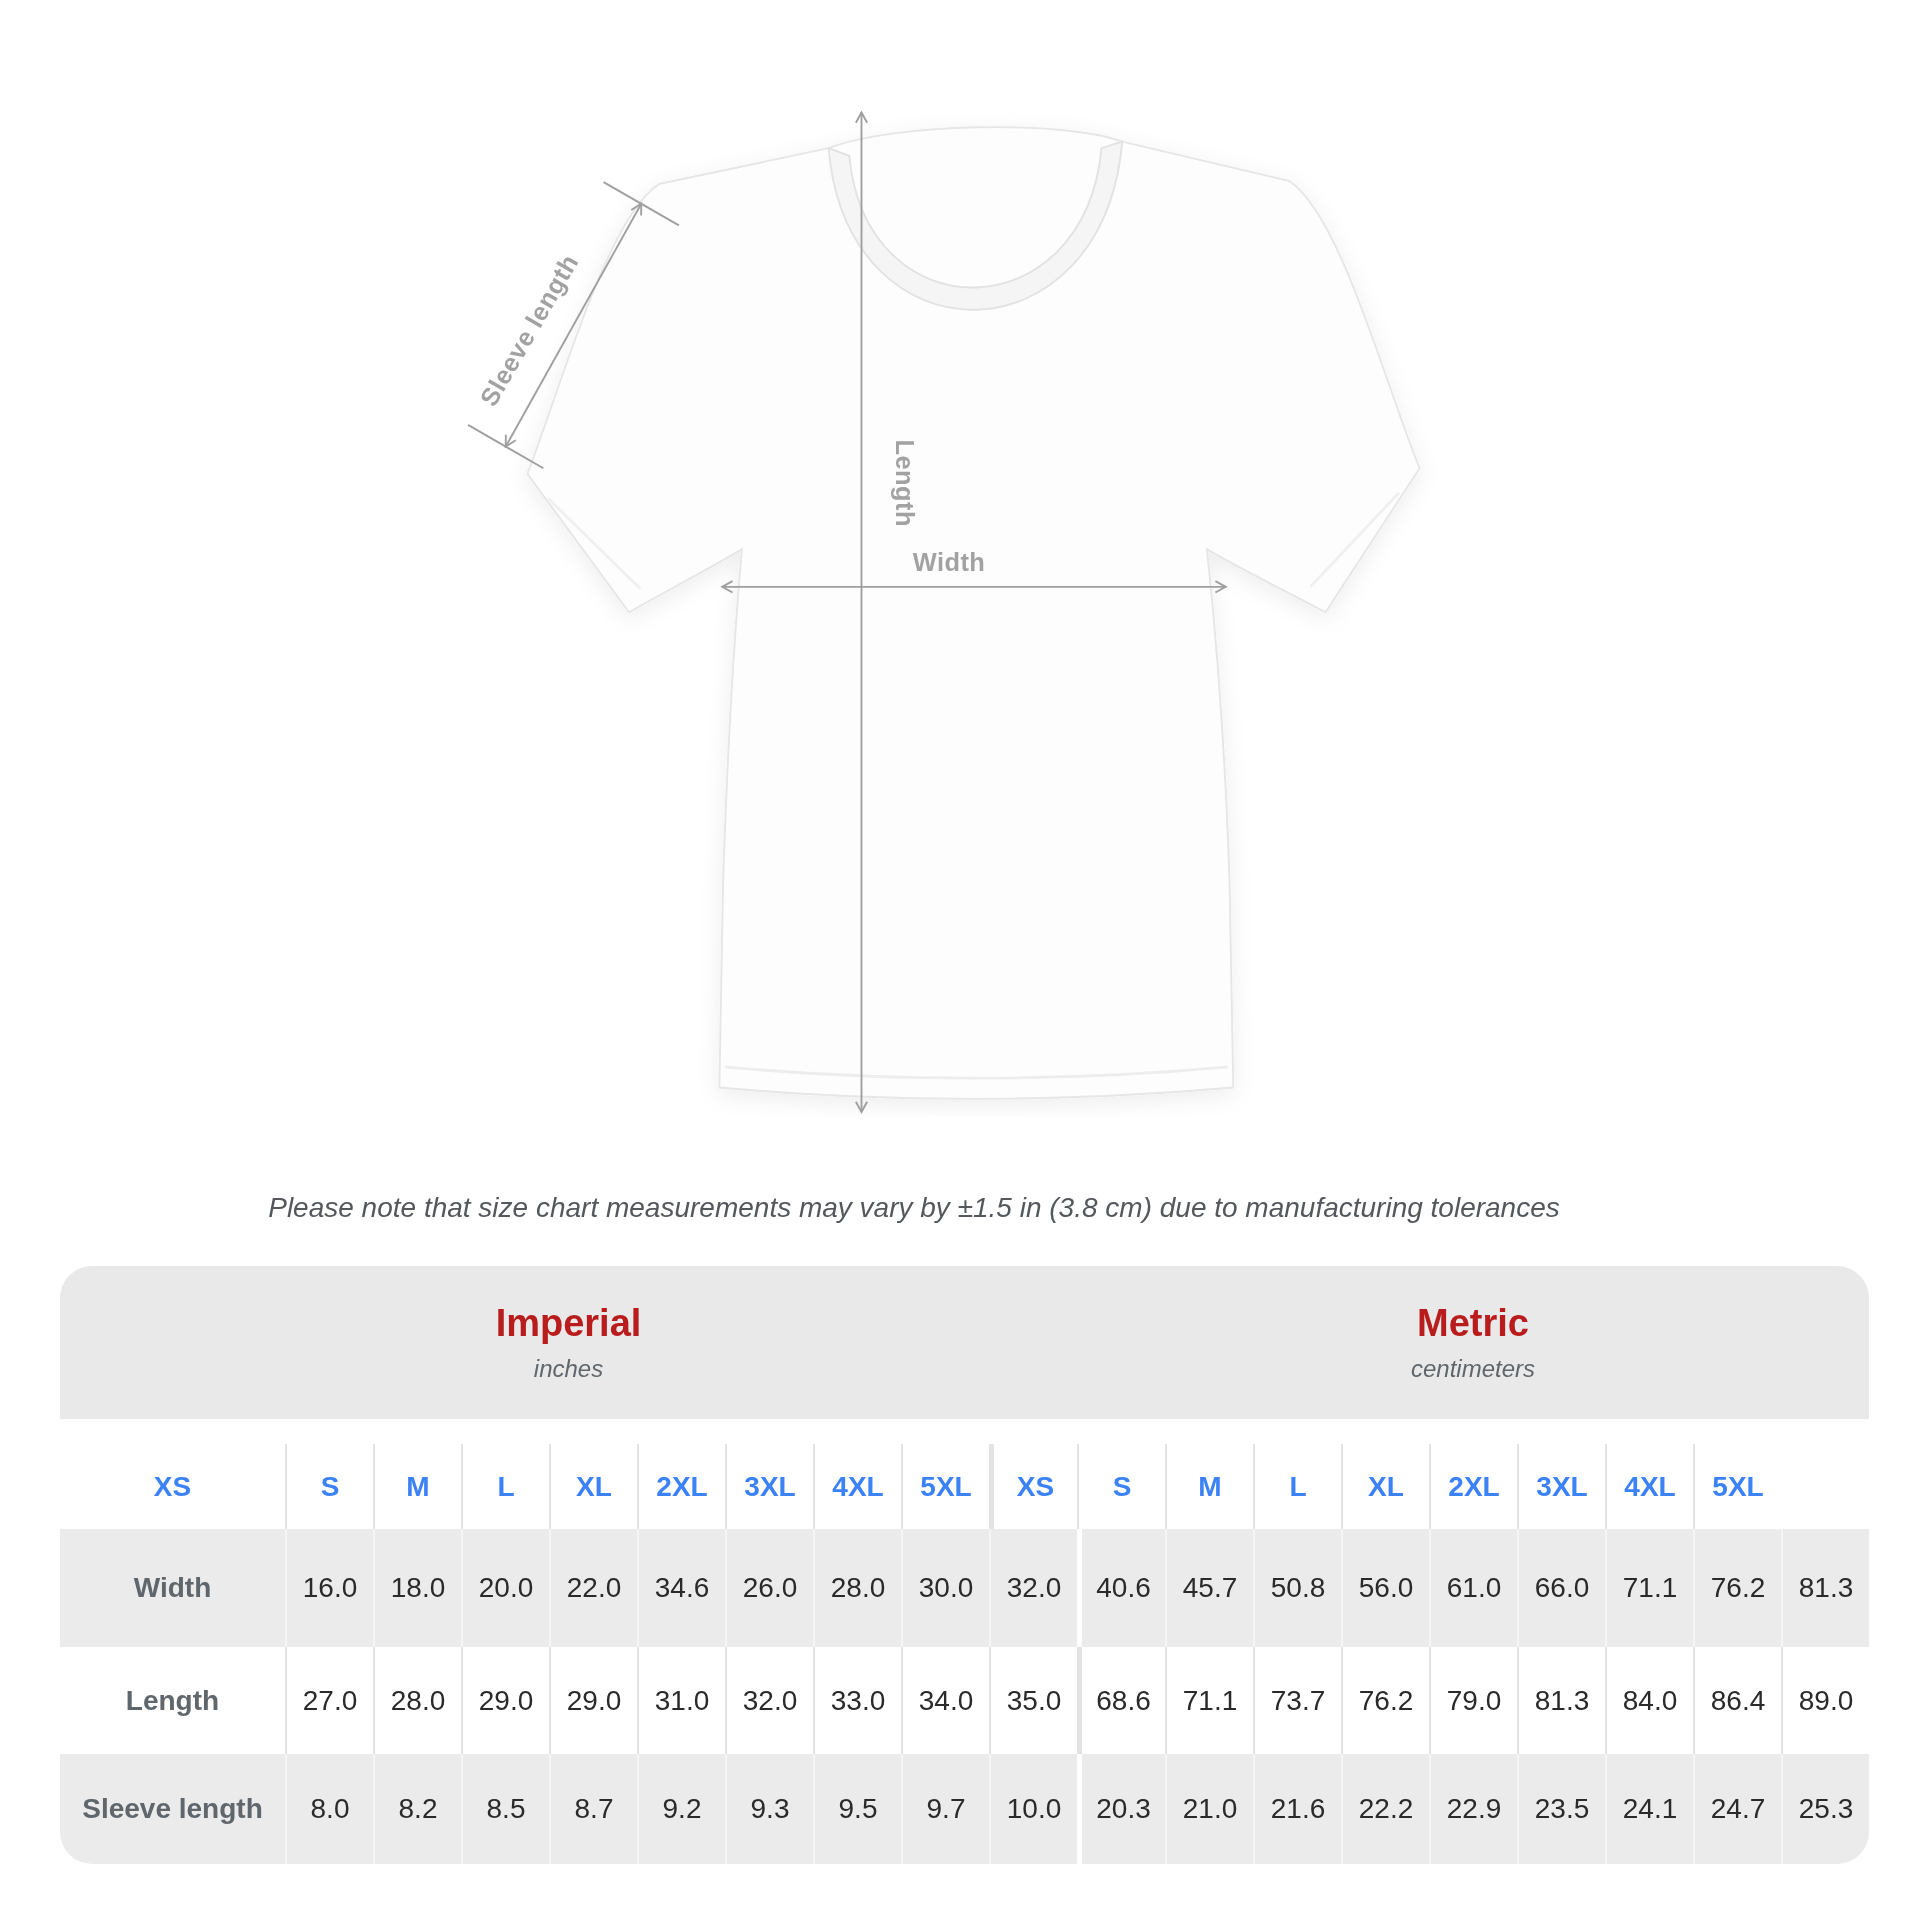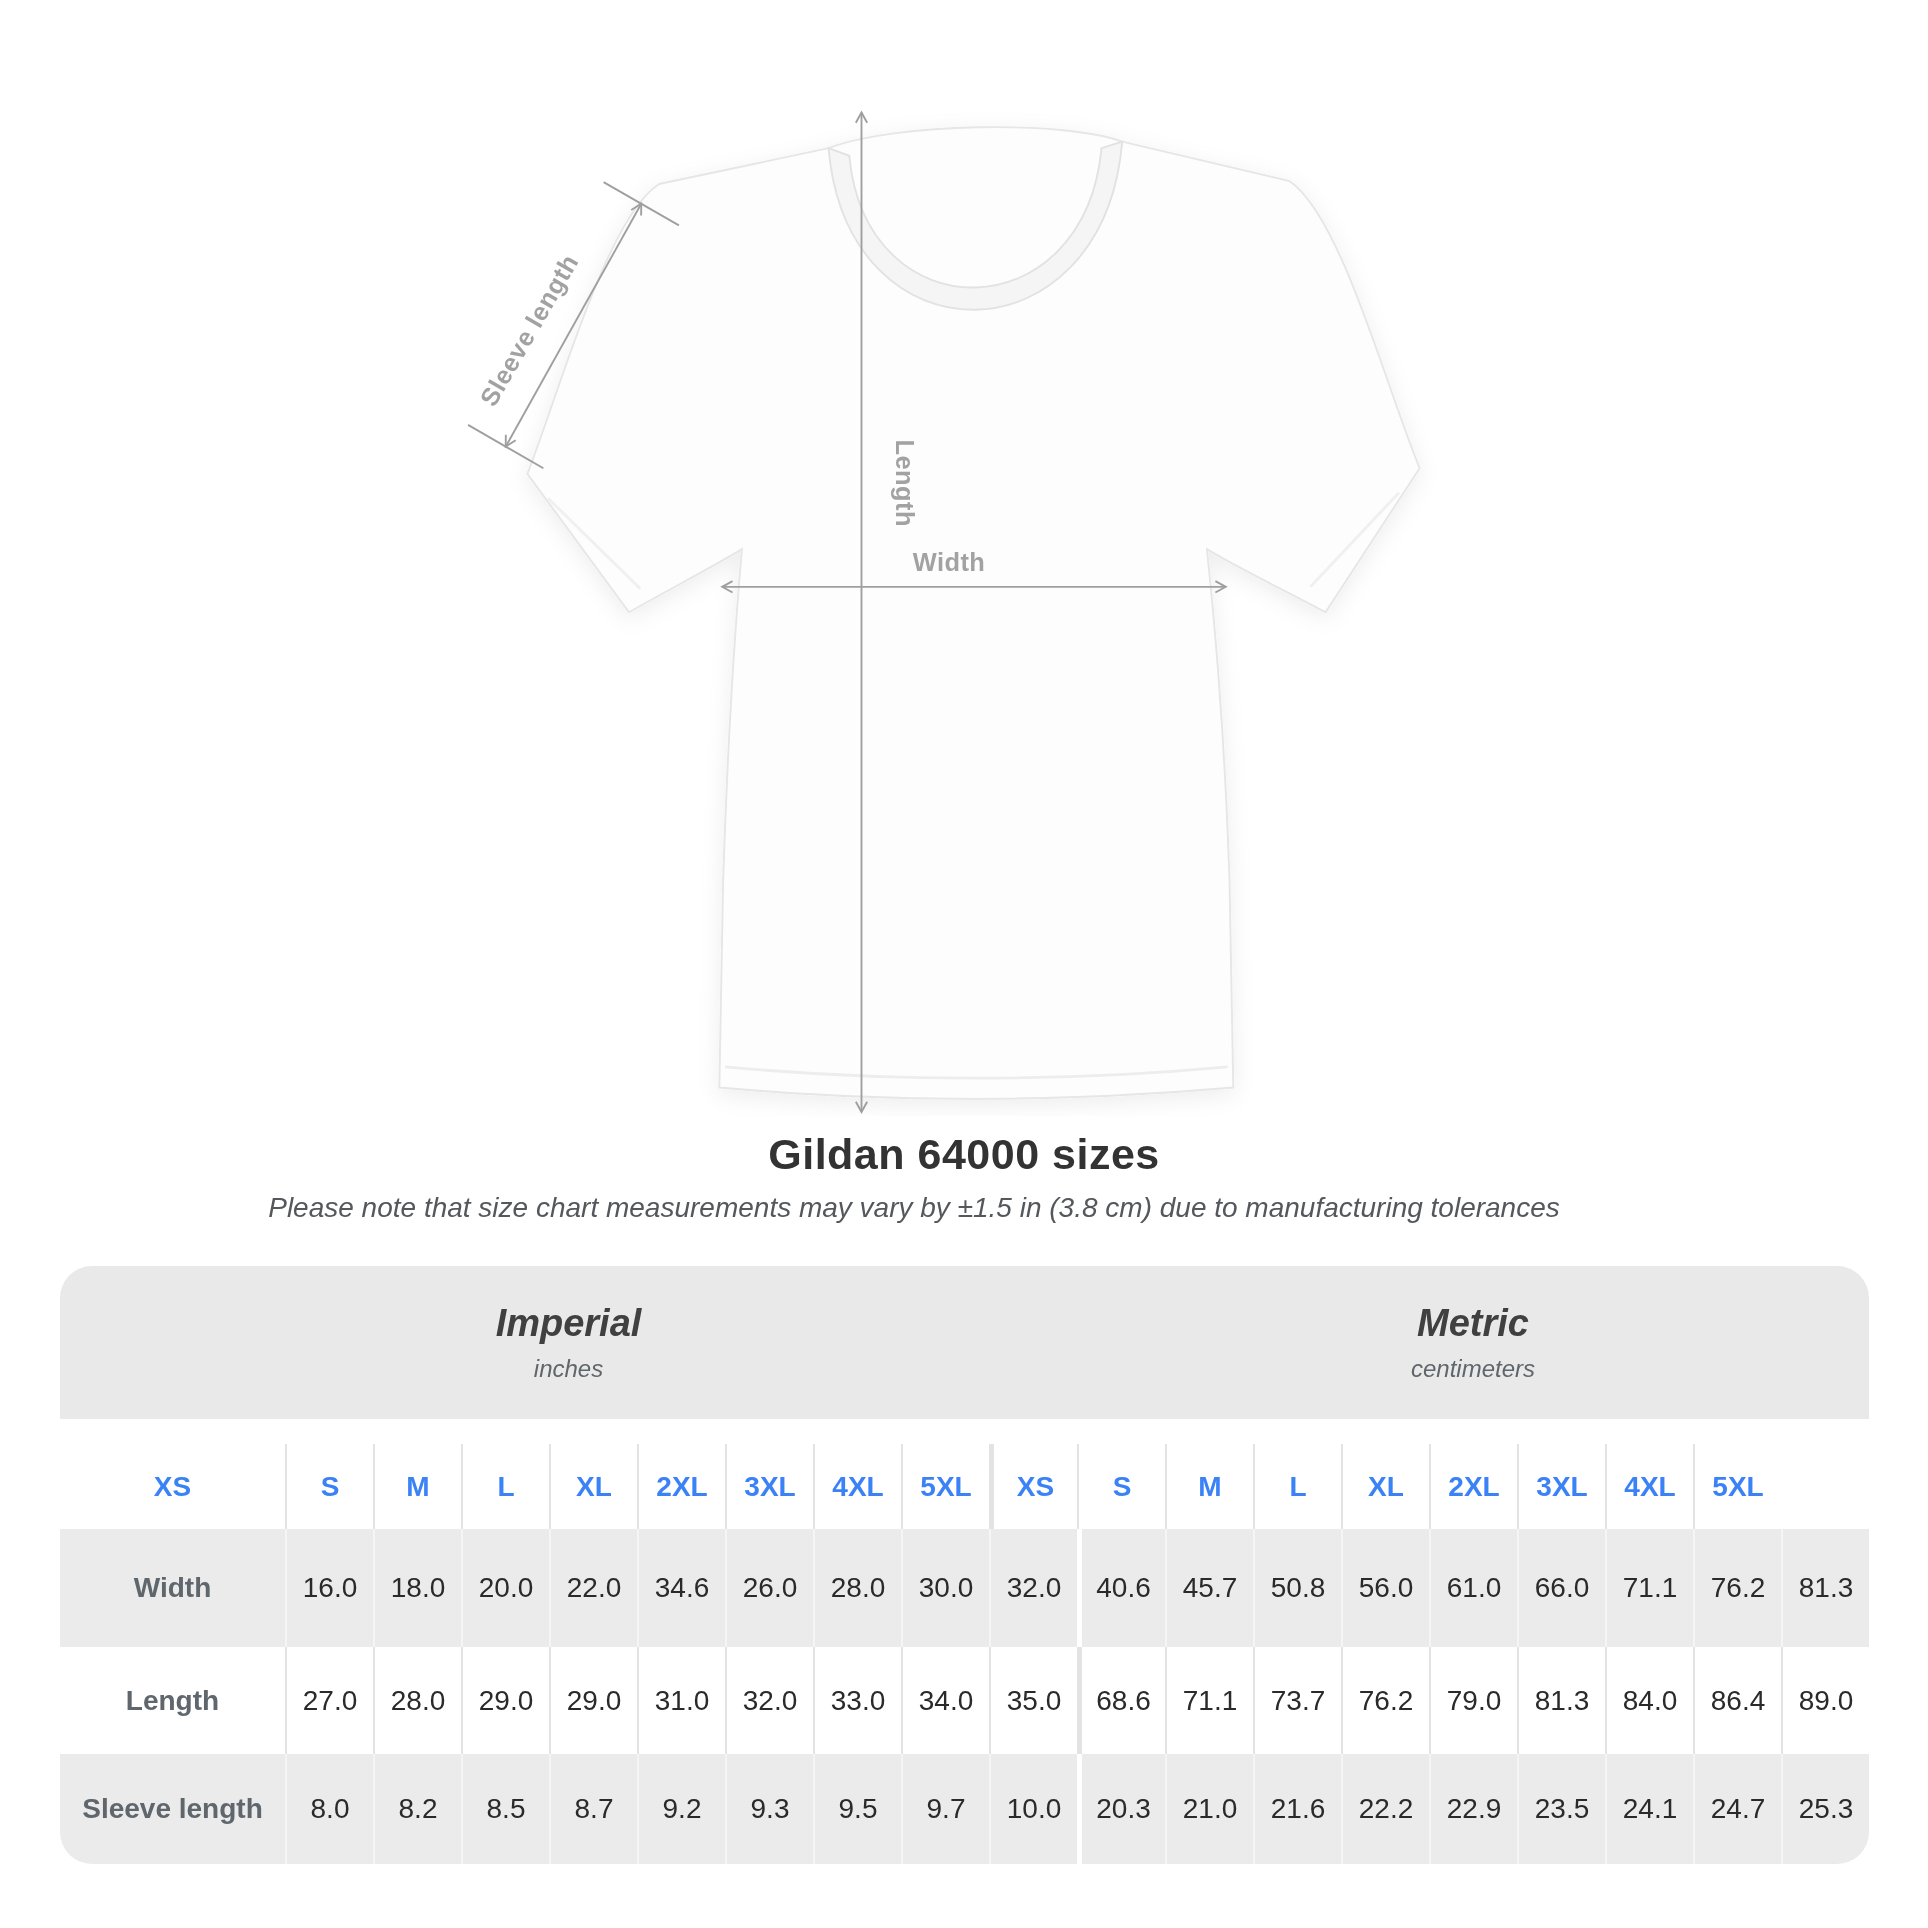--- a/index.html
+++ b/index.html
@@ -23,21 +23,21 @@
   }
   
   .size-table{
     position:absolute;left:60px;top:1266px;width:1809px;height:598px;
     border-radius:32px;overflow:hidden;background:#ffffff;
   }
   .units-row{display:flex;height:153px;background:#e9e9e9;}
   .unit-section{display:flex;flex-direction:column;align-items:center;justify-content:center;}
   .unit-section.imperial{width:1017px;}
   .unit-section.metric{flex:1;}
-  .unit-name{font-size:38px;font-weight:bold;font-style:italic;color:#404040;}
+  .unit-name{font-size:38px;font-weight:bold;color:#b91c1c;}
   .unit-sub{font-size:24px;font-style:italic;color:#5f666c;margin-top:9.4px;}
   .trow{display:grid;grid-template-columns:225px repeat(18,1fr);}
   .trow.r-size{height:110px;--bg:#ffffff;--sep:#e3e3e3;--div:#e3e3e3;}
   .trow.r-width{height:118px;--bg:#ebebeb;--sep:#f5f5f5;--div:#ffffff;}
   .trow.r-length{height:107px;--bg:#ffffff;--sep:#e3e3e3;--div:#e3e3e3;}
   .trow.r-sleeve{height:110px;--bg:#ebebeb;--sep:#f5f5f5;--div:#ffffff;}
   .cell{
     background:var(--bg);display:flex;align-items:center;justify-content:center;
     font-size:28px;color:#2a2a2a;white-space:nowrap;
   }
@@ -103,21 +103,20 @@
     </g>
 
     <g>
       <line class="ann-cap" x1="67" y1="396" x2="147" y2="442"></line>
       <line class="ann-cap" x1="211" y1="138" x2="291" y2="184"></line>
       <line class="ann-line" x1="107" y1="419" x2="251" y2="161" marker-start="url(#arw)" marker-end="url(#arw)"></line>
       <text class="ann-text" transform="rotate(-60 140 300)" x="140" y="300" text-anchor="middle">Sleeve length</text>
     </g>
   </svg>
 
-  <div class="page-title">Gildan 64000 sizes</div>
   <div class="page-subtitle">Please note that size chart measurements may vary by ±1.5 in (3.8 cm) due to manufacturing tolerances</div>
 
   <div class="size-table">
 
     <div class="units-row">
       <div class="unit-section imperial">
         <div class="unit-name">Imperial</div>
         <div class="unit-sub">inches</div>
       </div>
       <div class="unit-section metric">

